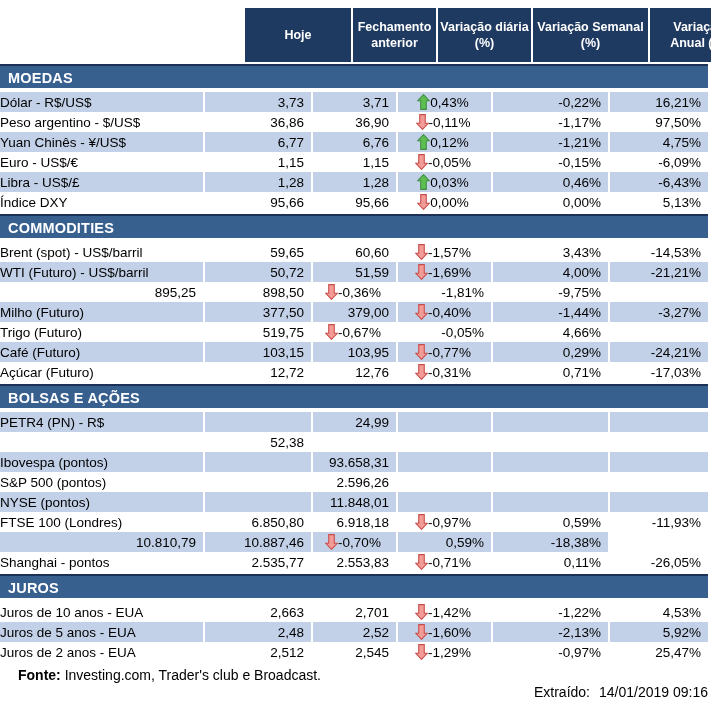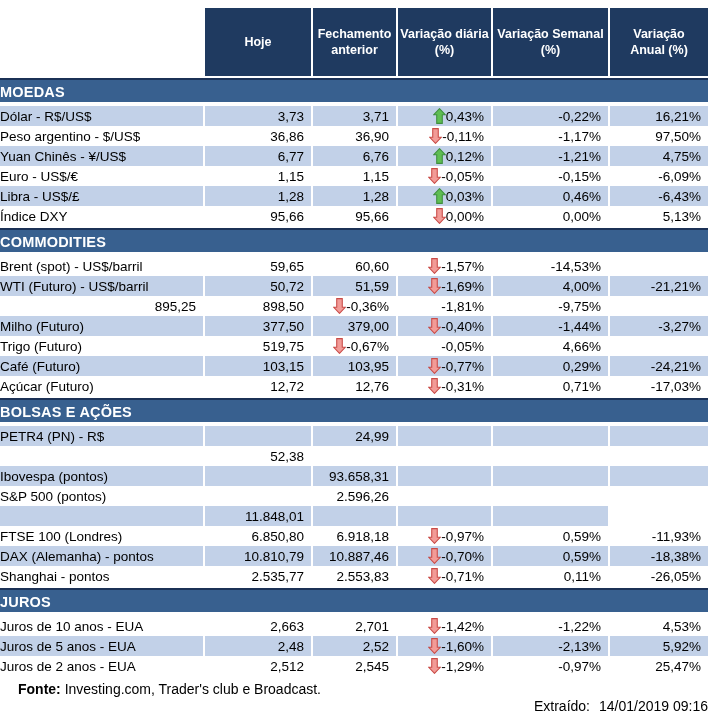--- a/index.html
+++ b/index.html
@@ -14,21 +14,21 @@
 
   
   .grid {
     display: grid;
     grid-template-columns: 203px 106px 83px 93px 115px 98px;
     column-gap: 2px;
     width: 708px;
   }
 
   
-  .header-row { height: 68px; }
+  .header-row { height: 54px; padding-left: 40px; }
   .hcell {
     background: #1F3A60;
     color: #fff;
     font-weight: bold;
     font-size: 12.5px;
     line-height: 1.3;
     display: flex; align-items: center; justify-content: center;
     text-align: center;
     white-space: pre-line;
   }
@@ -38,38 +38,38 @@
   .section-bar {
     width: 708px;
     margin-top: 2px;
     border-top: 2px solid #1B3156;
     background: #38608F;
     height: 24px;
     line-height: 24px;
     color: #fff;
     font-weight: bold;
     font-size: 14.5px;
-    padding-left: 0;
+    padding-left: 8px;
     margin-bottom: 4px;
     letter-spacing: 0.2px;
   }
 
   
   .row { height: 20px; }
   .row .cell {
     height: 20px;
     display: flex; align-items: center;
     font-size: 13.5px;
     white-space: nowrap; overflow: hidden;
     background: #fff;
   }
   .row.shaded .cell { background: #C2D1E8; }
   .cell.label { }
   .cell.num { justify-content: flex-end; padding-right: 7px; }
-  .cell.diaria { justify-content: flex-end; padding-left: 4px; padding-right: 7px; }
+  .cell.diaria { justify-content: center; padding-left: 4px; padding-right: 7px; }
 
   
   .arrow { width: 13px; height: 16px; display: inline-flex; align-items: center; }
   .arrow svg { display: block; }
   .arrow.up svg path   { fill: #5FBE53; stroke: #3E8E3E; stroke-width: 1; }
   .arrow.down svg { transform: rotate(180deg); }
   .arrow.down svg path { fill: #F29B97; stroke: #C94B47; stroke-width: 1; }
 
   
   .footer { margin-top: 5px; font-size: 14px; line-height: 17px; }
@@ -206,20 +206,21 @@
     <div class="cell num">59,65</div>
     <div class="cell num">60,60</div>
     <div class="cell diaria">
       <span class="arrow down">
         <svg width="13" height="16" viewBox="0 0 12 15" aria-hidden="true">
           <path d="M6 0.6 L11.4 6.3 L8.6 6.3 L8.6 14.4 L3.4 14.4 L3.4 6.3 L0.6 6.3 Z"></path>
         </svg>
       </span>
       <span>-1,57%</span>
     </div>
+    <div class="cell num">3,43%</div>
     <div class="cell num">-14,53%</div>
   </div>
 
   <div class="grid row shaded">
     <div class="cell label">WTI (Futuro) - US$/barril</div>
     <div class="cell num">50,72</div>
     <div class="cell num">51,59</div>
     <div class="cell diaria">
       <span class="arrow down">
         <svg width="13" height="16" viewBox="0 0 12 15" aria-hidden="true">
@@ -371,20 +372,21 @@
           <path d="M6 0.6 L11.4 6.3 L8.6 6.3 L8.6 14.4 L3.4 14.4 L3.4 6.3 L0.6 6.3 Z"></path>
         </svg>
       </span>
       <span></span>
     </div>
     <div class="cell num"></div>
     <div class="cell num"></div>
   </div>
 
   <div class="grid row shaded">
+    <div class="cell label">NYSE (pontos)</div>
     <div class="cell num"></div>
     <div class="cell num">11.848,01</div>
     <div class="cell diaria">
       <span class="arrow" style="visibility: hidden;">
         <svg width="13" height="16" viewBox="0 0 12 15" aria-hidden="true">
           <path d="M6 0.6 L11.4 6.3 L8.6 6.3 L8.6 14.4 L3.4 14.4 L3.4 6.3 L0.6 6.3 Z"></path>
         </svg>
       </span>
       <span></span>
     </div>
@@ -402,21 +404,20 @@
           <path d="M6 0.6 L11.4 6.3 L8.6 6.3 L8.6 14.4 L3.4 14.4 L3.4 6.3 L0.6 6.3 Z"></path>
         </svg>
       </span>
       <span>-0,97%</span>
     </div>
     <div class="cell num">0,59%</div>
     <div class="cell num">-11,93%</div>
   </div>
 
   <div class="grid row shaded">
-    <div class="cell label">DAX (Alemanha) - pontos</div>
     <div class="cell num">10.810,79</div>
     <div class="cell num">10.887,46</div>
     <div class="cell diaria">
       <span class="arrow down">
         <svg width="13" height="16" viewBox="0 0 12 15" aria-hidden="true">
           <path d="M6 0.6 L11.4 6.3 L8.6 6.3 L8.6 14.4 L3.4 14.4 L3.4 6.3 L0.6 6.3 Z"></path>
         </svg>
       </span>
       <span>-0,70%</span>
     </div>

